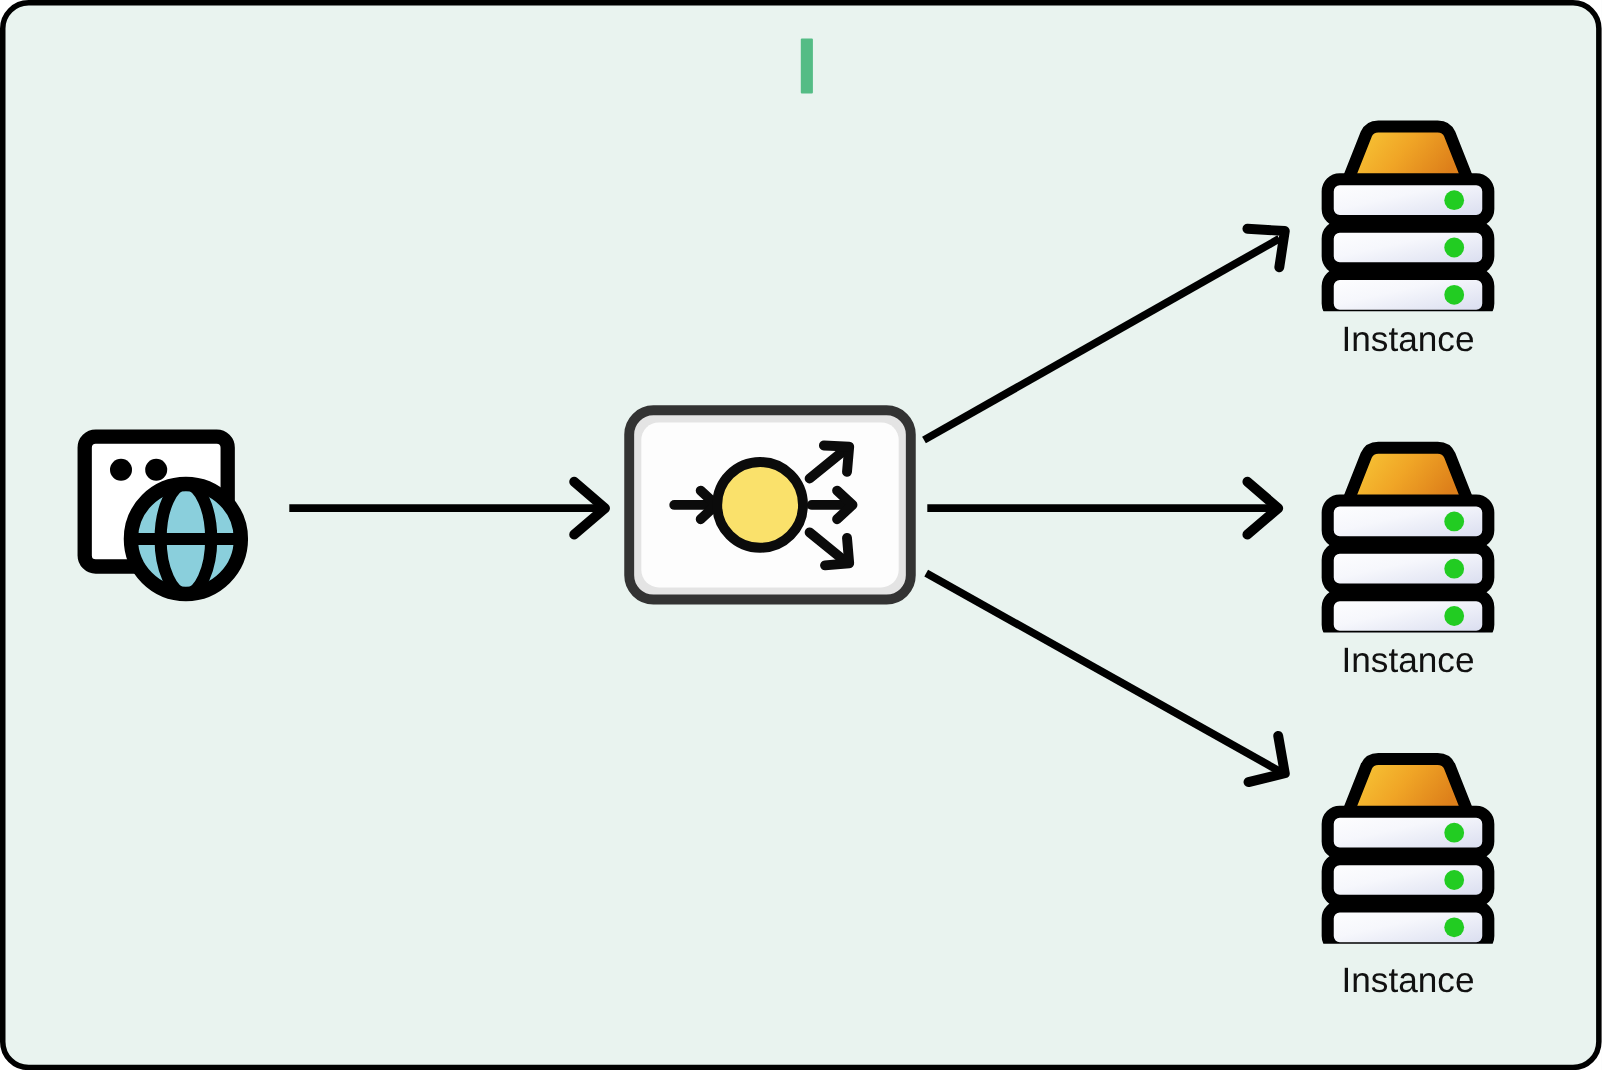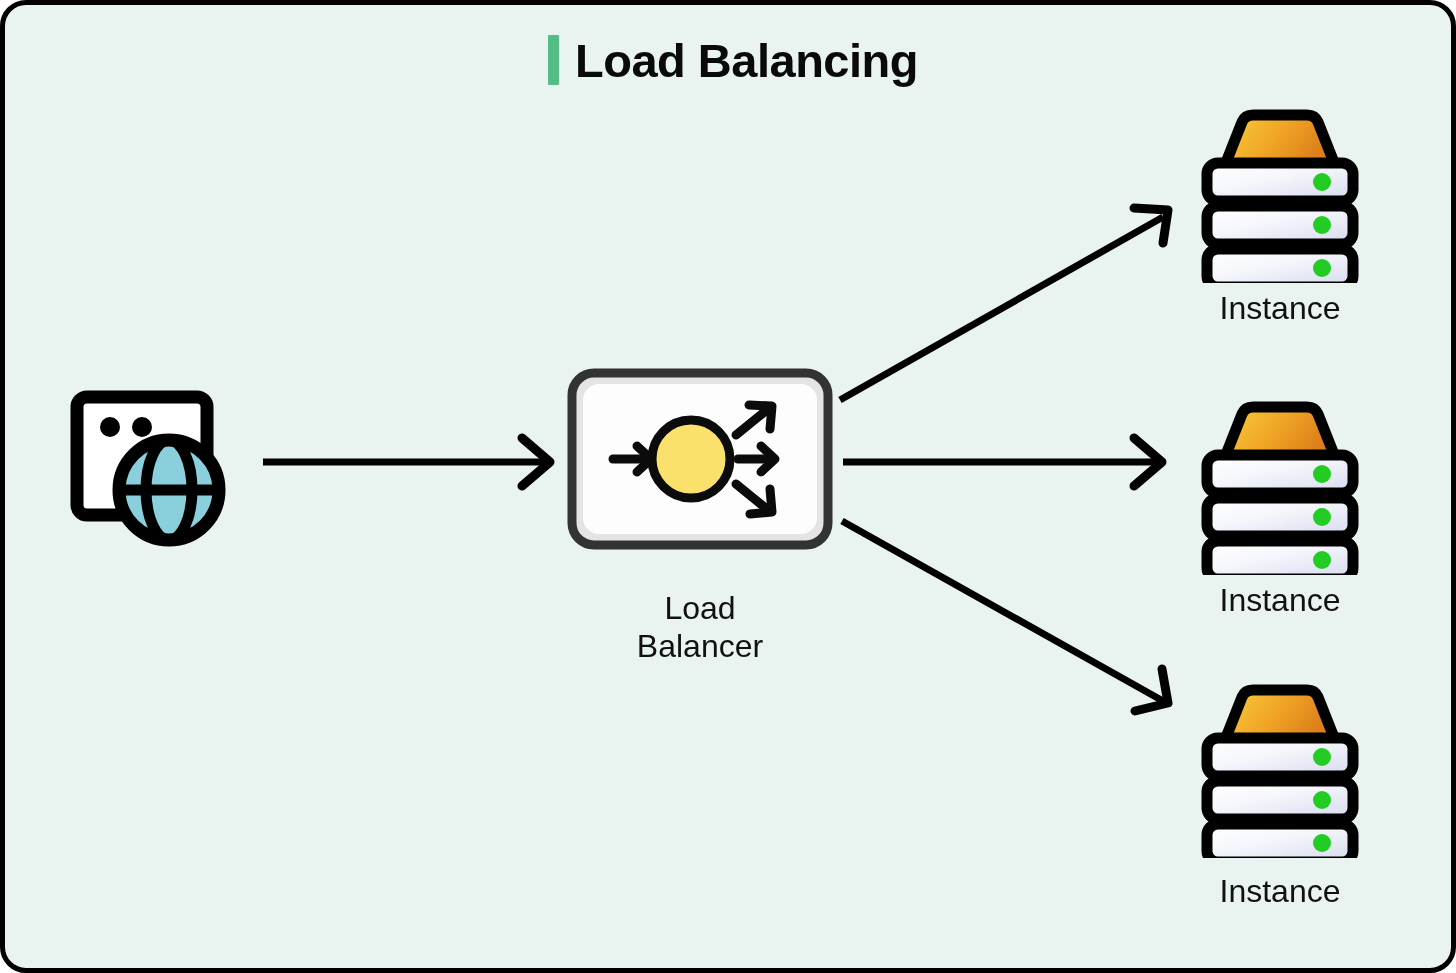--- a/index.html
+++ b/index.html
@@ -78,21 +78,20 @@
   #instance-2-label { left: 1155px; top: 577px; width: 240px; }
   #instance-3-label { left: 1155px; top: 868px; width: 240px; }
 </style>
 </head>
 <body>
 
 <div id="diagram-frame">
 
   <div id="title-row">
     <div id="title-accent-bar"></div>
-    <div id="diagram-title">Load Balancing</div>
   </div>
 
   <svg class="layer" viewBox="0 0 1456 973">
     <g stroke="#000000" stroke-width="7" fill="none" stroke-linecap="butt" stroke-linejoin="miter">
 
       <g>
         <line x1="258" y1="457" x2="540" y2="457"></line>
         <polyline points="517,433 545,457 517,481" stroke-width="9" stroke-linecap="round" stroke-linejoin="round"></polyline>
       </g>
 
@@ -140,22 +139,20 @@
 
         <line x1="173" y1="94" x2="207" y2="94"></line>
         <polyline points="196,81 210,94 196,107"></polyline>
 
         <line x1="171" y1="119" x2="203" y2="145"></line>
         <polyline points="205,124 207,147 185,149"></polyline>
       </g>
       <circle cx="126" cy="94" r="39" fill="#FAE16B" stroke="#0B0B0B" stroke-width="9"></circle>
     </svg>
   </div>
-  <div class="node-label" id="lb-label">Load
-Balancer</div>
 
   <svg width="0" height="0" style="position:absolute">
     <defs>
       <linearGradient id="topGrad" x1="0" y1="0" x2="1" y2="0.35">
         <stop offset="0%" stop-color="#F9CE3A"></stop>
         <stop offset="55%" stop-color="#F0A526"></stop>
         <stop offset="100%" stop-color="#DD7F1A"></stop>
       </linearGradient>
       <linearGradient id="unitGrad" x1="0" y1="0" x2="0.85" y2="1">
         <stop offset="0%" stop-color="#FFFFFF"></stop>

